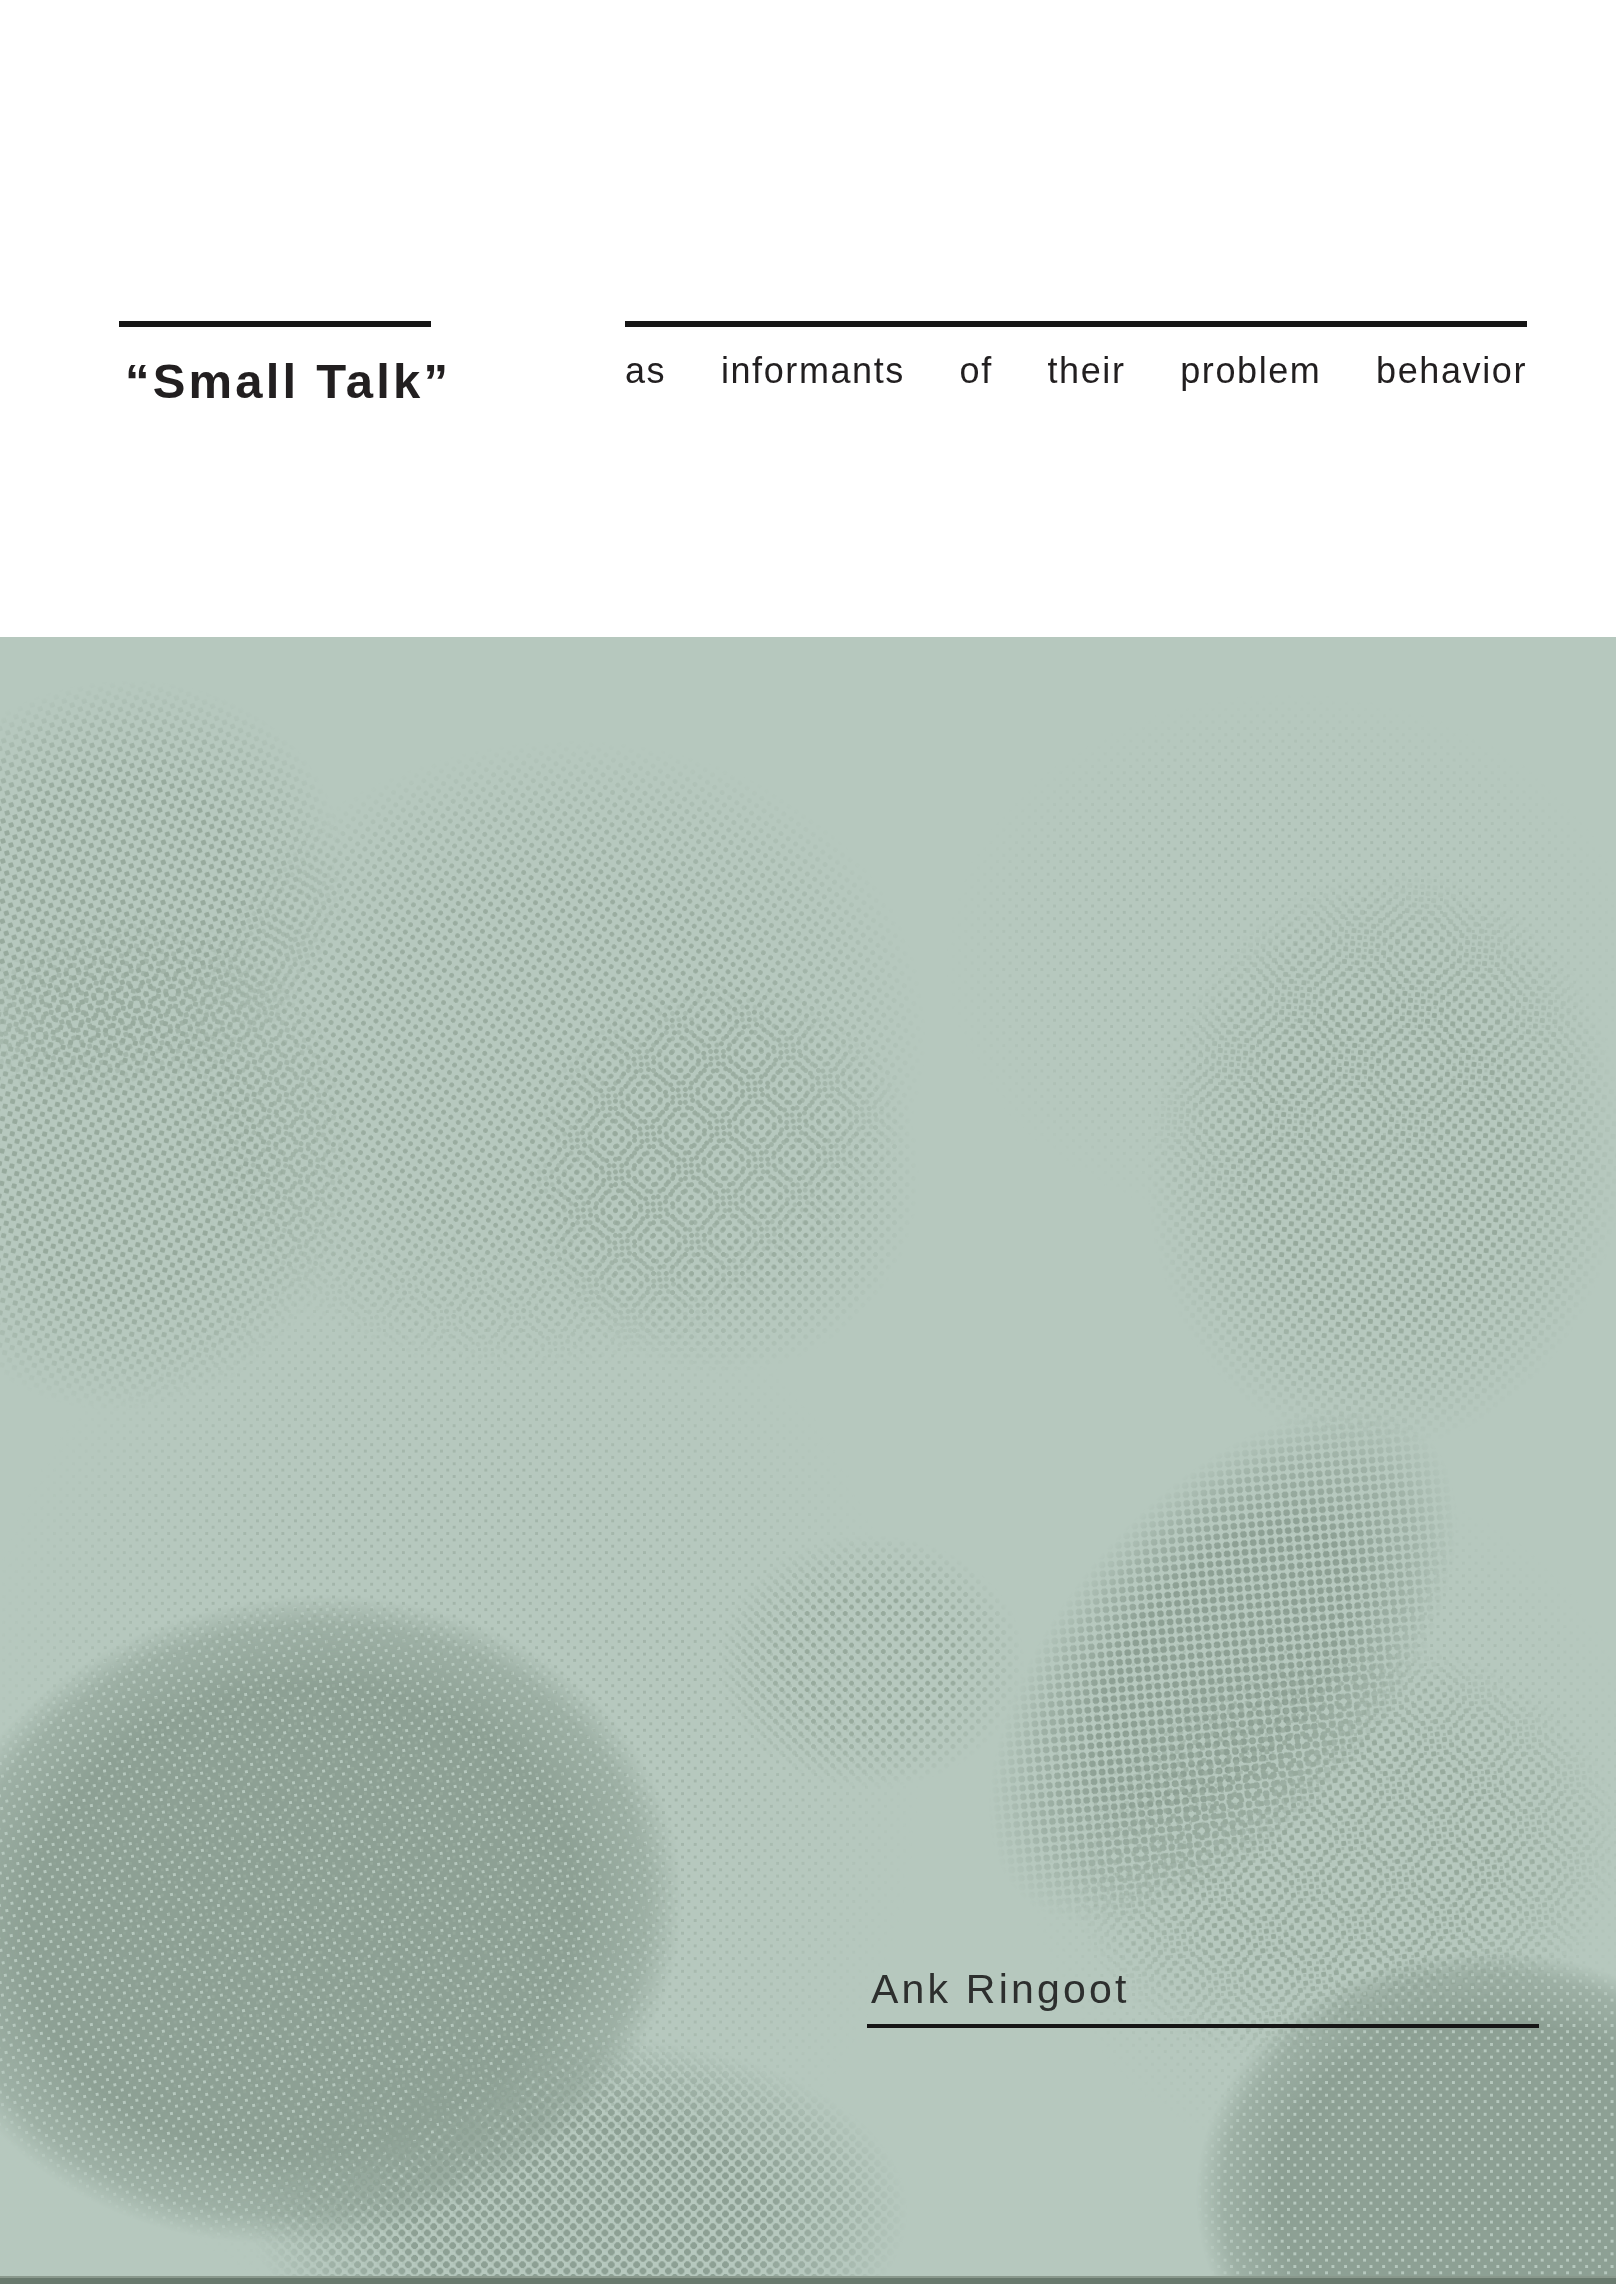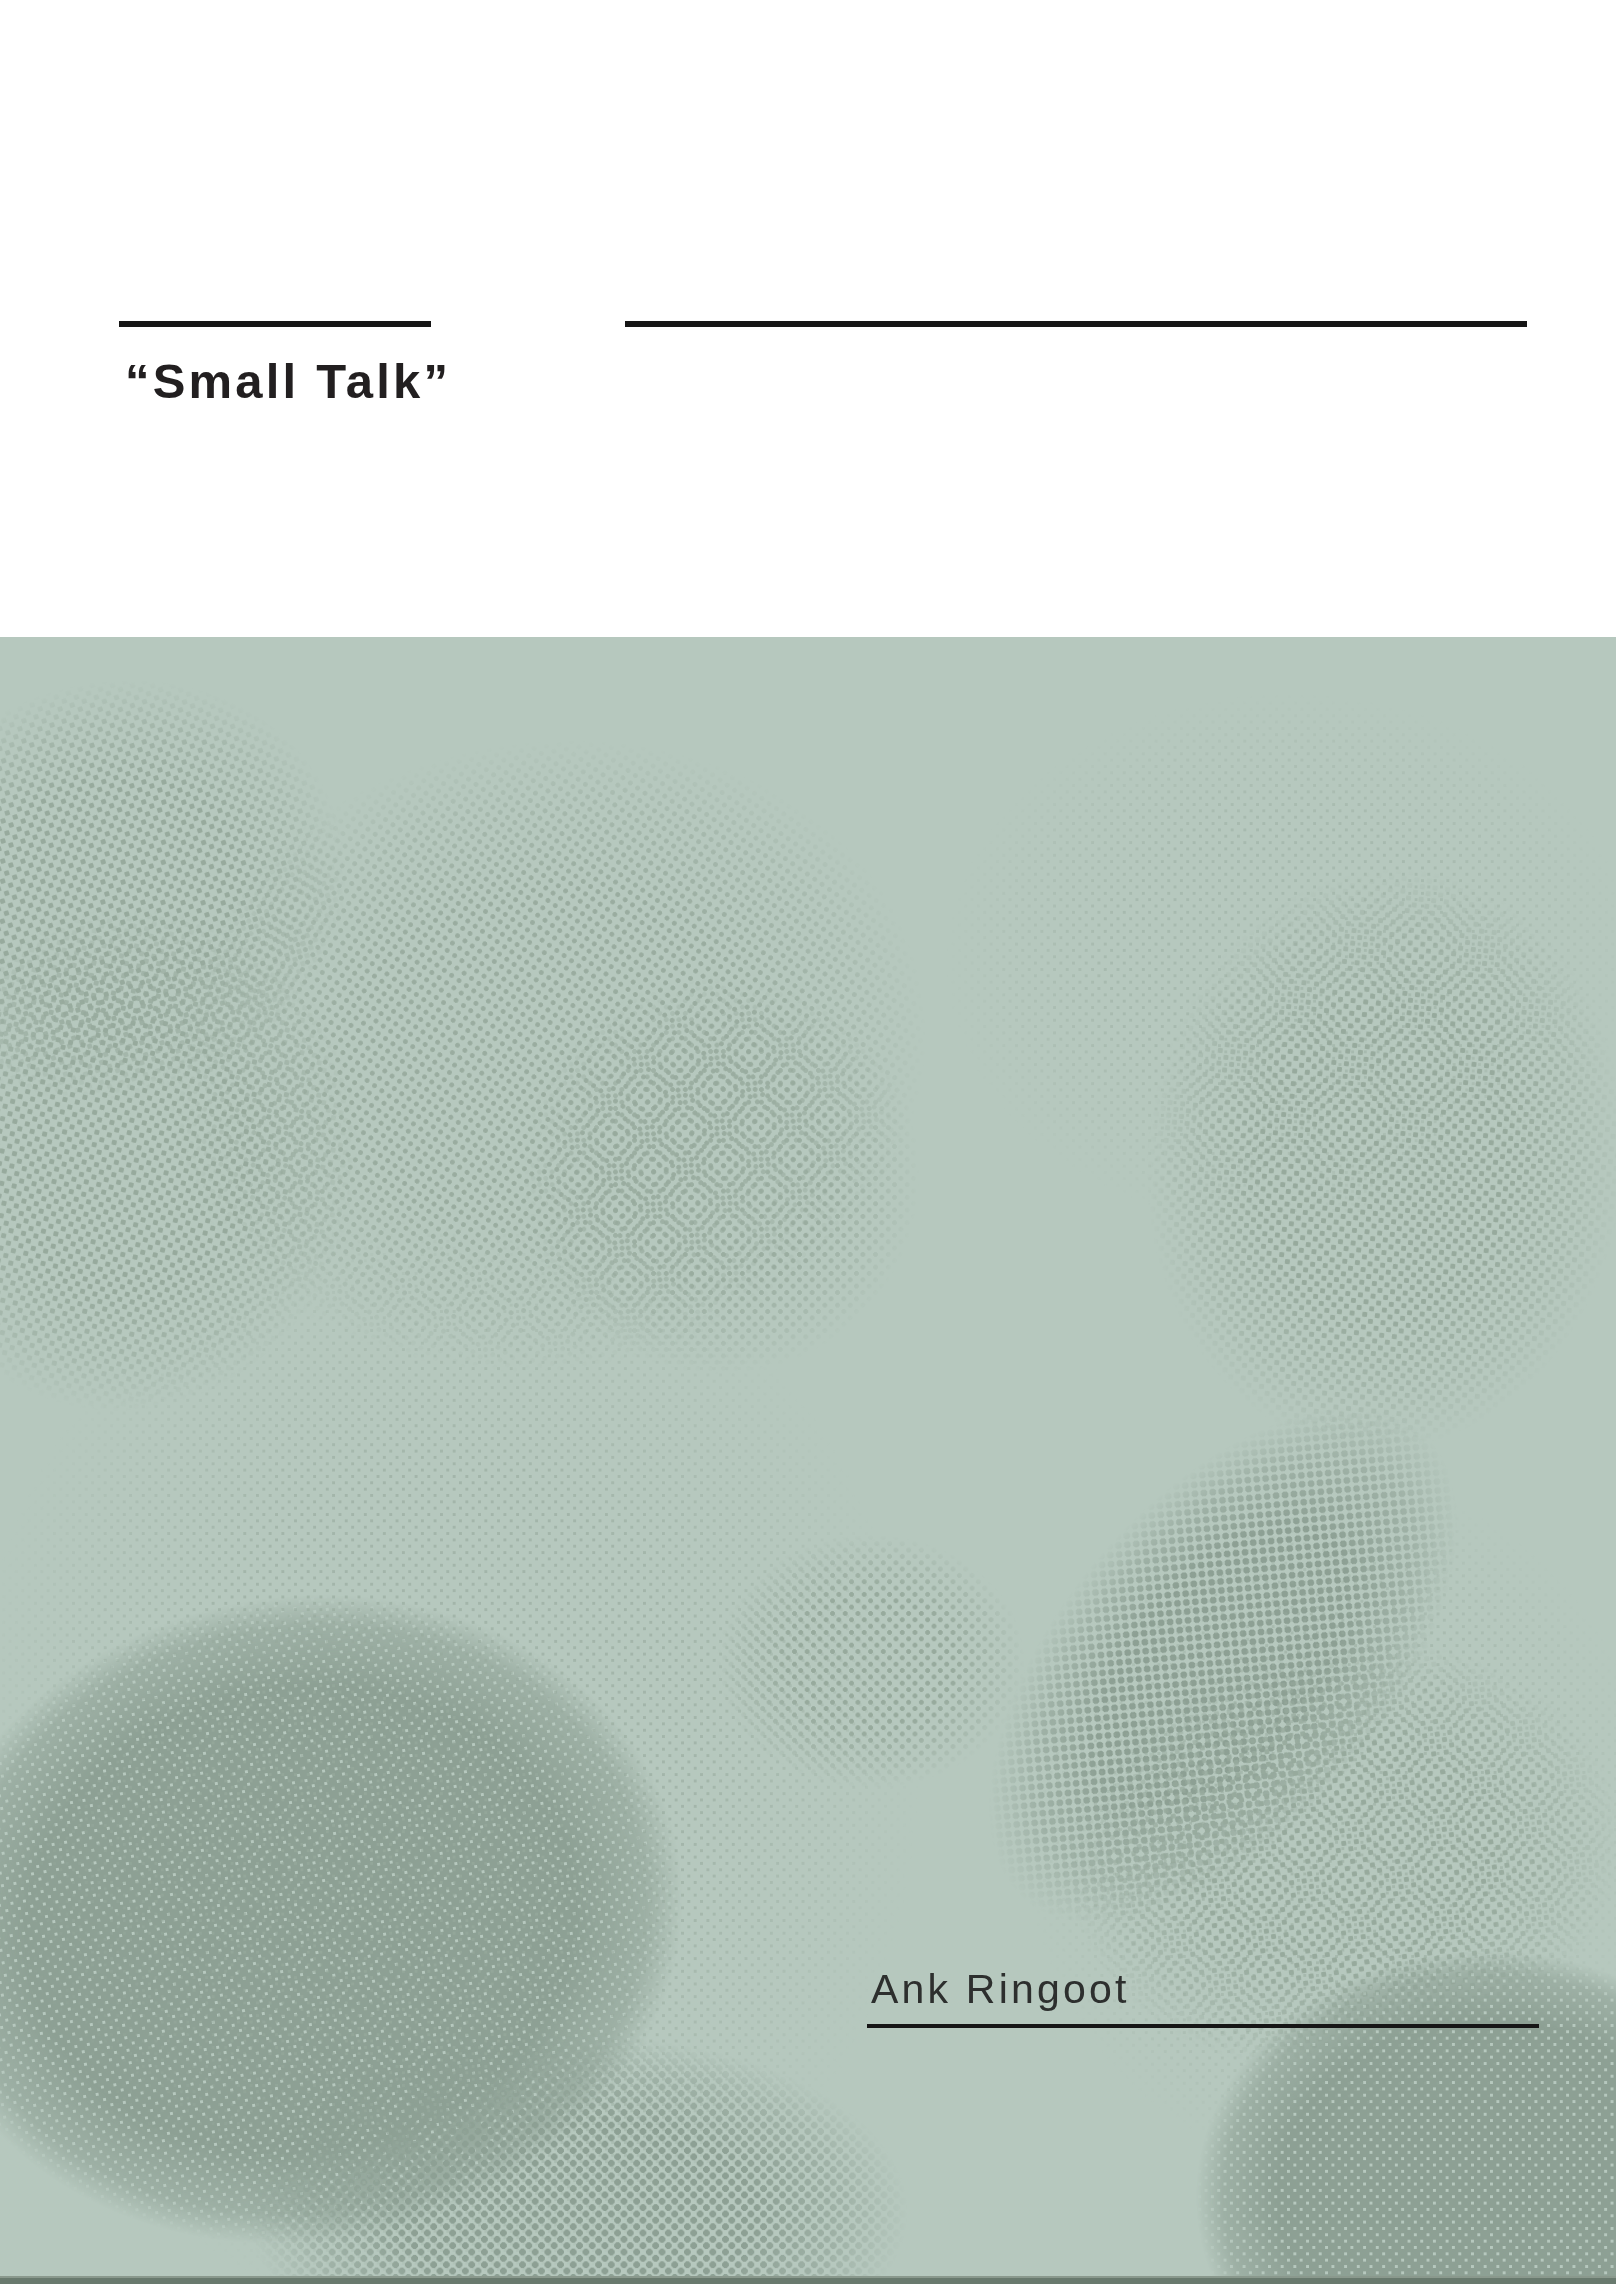--- a/index.html
+++ b/index.html
@@ -146,20 +146,21 @@
 <body>
 
 <div class="page">
 
   <header>
     <div class="rule rule-left"></div>
     <h1 class="title">“Small Talk”</h1>
 
     <div class="rule rule-right"></div>
     <div class="subtitle">
+      <div class="subline">as informants of their problem behavior</div>
     </div>
   </header>
 
   <div class="art" role="img" aria-label="Halftone dot photograph in sage green tones of adults with a young child">
 
     <div class="blob soft d-med   b1"></div>
     <div class="blob soft d-med   b2"></div>
     <div class="blob soft d-sparse b3"></div>
     <div class="blob soft d-sparse b4"></div>
     <div class="blob soft d-sparse b5"></div>

